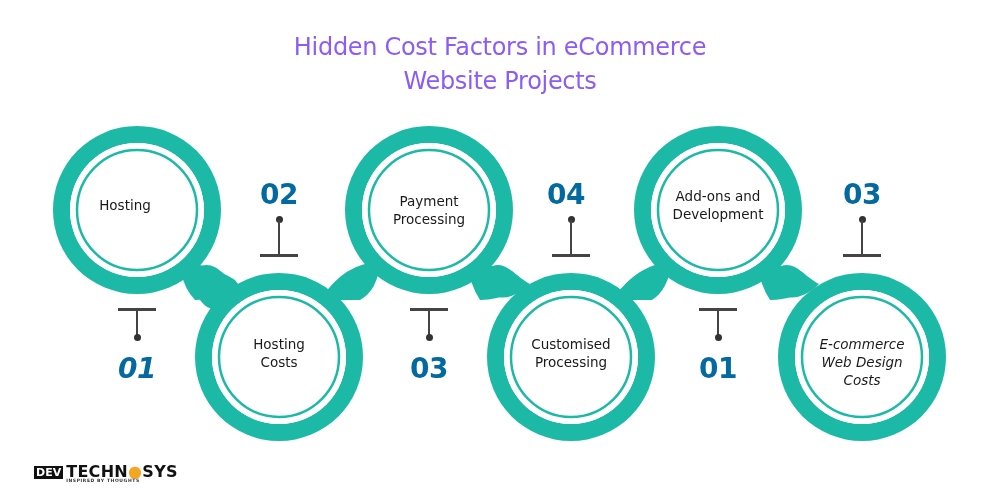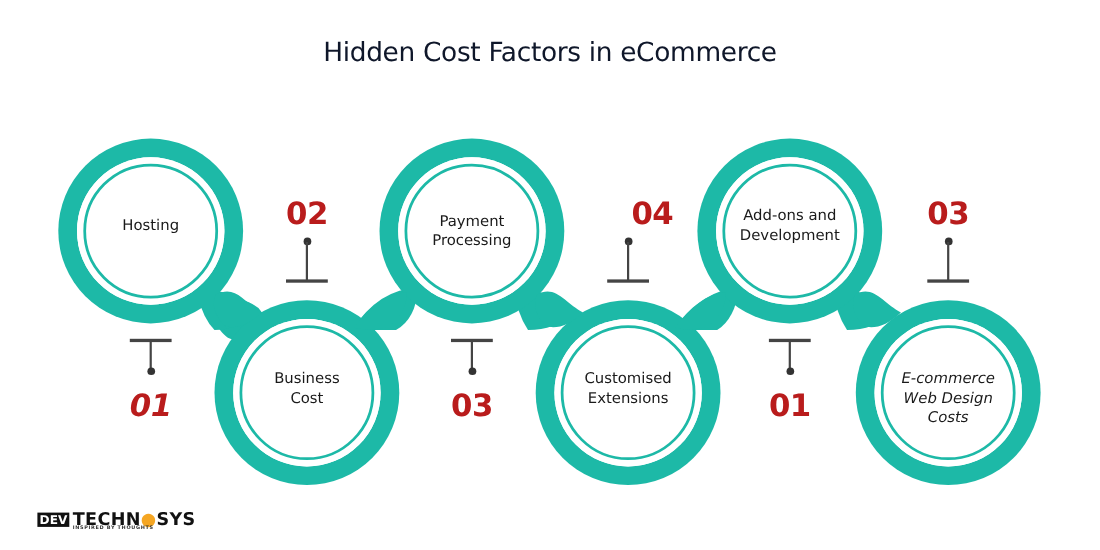--- a/index.html
+++ b/index.html
@@ -1,37 +1,38 @@
 <!DOCTYPE html>
 <html><head>
 <meta charset="utf-8">
 <style>
   html, body { margin: 0; padding: 0; background: #ffffff; }
   body { width: 1000px; height: 500px; position: relative; overflow: hidden; font-family: "DejaVu Sans", sans-serif; color: #111; }
-  .title { position: absolute; left: 0; top: 30px; width: 1000px; text-align: center; font-size: 24px; line-height: 34px; color: #0f172a; font-weight: 400; letter-spacing: -0.3px; }
+  .title { position: absolute; left: 0; top: 30px; width: 1000px; text-align: center; font-size: 24px; line-height: 34px; color: #8b5cf6; font-weight: 400; letter-spacing: -0.3px; }
   .title span { display: block; }
   svg.chain { position: absolute; left: 0; top: 0; }
   .node-label { position: absolute; width: 130px; text-align: center; font-size: 13.5px; line-height: 18px; color: #1a1a1a; transform: translate(-50%, -50%); }
-  .num { position: absolute; font-size: 28px; font-weight: 700; color: #b91c1c; transform: translateX(-50%); letter-spacing: -0.5px; font-family: "DejaVu Sans", sans-serif; }
+  .num { position: absolute; font-size: 28px; font-weight: 700; color: #0369a1; transform: translateX(-50%); letter-spacing: -0.5px; font-family: "DejaVu Sans", sans-serif; }
   .marker { position: absolute; width: 38px; transform: translateX(-50%); }
   .marker .bar { position: absolute; left: 0; width: 38px; height: 3px; background: #444; }
   .marker .stem { position: absolute; left: 18px; width: 2px; background: #444; }
   .marker .dot { position: absolute; left: 15.5px; width: 7px; height: 7px; border-radius: 50%; background: #333; }
   .logo { position: absolute; left: 34px; top: 466px; height: 18px; display: flex; align-items: flex-start; }
   .logo .dev { background: #111; color: #fff; font-family: "DejaVu Sans", sans-serif; font-weight: 700; font-size: 11px; line-height: 13px; padding: 0 2px; height: 13px; }
   .logo .brand { margin-left: 3px; display: flex; flex-direction: column; }
   .logo .brand-main { font-size: 16px; font-weight: 700; line-height: 12px; color: #111; letter-spacing: 0.3px; }
   .logo .brand-main .o { color: #f5a623; }
   .logo .brand-tag { font-size: 4.5px; line-height: 6px; color: #333; letter-spacing: 0.6px; font-weight: 700; }
 </style>
 </head>
 <body>
 
 <div class="title">
   <span>Hidden Cost Factors in eCommerce</span>
+  <span>Website Projects</span>
 </div>
 
 <svg class="chain" width="1000" height="500" viewBox="0 0 1000 500">
 
   <g fill="#1db9a7">
 
     <path d="M175,262 C200,282 210,262 235,280 L250,300 C225,300 215,320 200,300 Z"></path>
     <path d="M180,270 Q205,255 230,285 Q215,300 195,300 Q185,290 180,270 Z"></path>
 
     <path d="M320,300 Q345,262 380,262 Q378,290 360,300 Q340,300 320,300 Z"></path>
@@ -97,24 +98,24 @@
   <g fill="none" stroke="#1db9a7" stroke-width="2.5">
     <circle cx="137" cy="210" r="60"></circle>
     <circle cx="279" cy="357" r="60"></circle>
     <circle cx="429" cy="210" r="60"></circle>
     <circle cx="571" cy="357" r="60"></circle>
     <circle cx="718" cy="210" r="60"></circle>
     <circle cx="862" cy="357" r="60"></circle>
   </g>
 </svg>
 
-<div class="node-label" style="left:137px; top:205px;">Hosting</div>
-<div class="node-label" style="left:279px; top:353px; width:90px;">Business Cost</div>
+<div class="node-label" style="left:125px; top:205px;">Hosting</div>
+<div class="node-label" style="left:279px; top:353px; width:90px;">Hosting Costs</div>
 <div class="node-label" style="left:429px; top:210px; width:100px;">Payment Processing</div>
-<div class="node-label" style="left:571px; top:353px; width:110px;">Customised Extensions</div>
+<div class="node-label" style="left:571px; top:353px; width:110px;">Customised Processing</div>
 <div class="node-label" style="left:718px; top:205px; width:110px;">Add-ons and Development</div>
 <div class="node-label" style="left:862px; top:362px; width:110px;font-style:italic;">E-commerce Web Design Costs</div>
 
 <div class="marker" style="left:137px; top:308px; height:36px;">
   <div class="bar" style="top:0;"></div>
   <div class="stem" style="top:2px; height:26px;"></div>
   <div class="dot" style="top:26px;"></div>
 </div>
 <div class="num" style="left:137px; top:352px;font-style:italic;">01</div>
 
@@ -132,21 +133,21 @@
 </div>
 <div class="num" style="left:718px; top:352px;">01</div>
 
 <div class="num" style="left:279px; top:178px;">02</div>
 <div class="marker" style="left:279px; top:216px; height:42px;">
   <div class="dot" style="top:0;"></div>
   <div class="stem" style="top:4px; height:36px;"></div>
   <div class="bar" style="top:38px;"></div>
 </div>
 
-<div class="num" style="left:593px; top:178px;">04</div>
+<div class="num" style="left:566px; top:178px;">04</div>
 <div class="marker" style="left:571px; top:216px; height:42px;">
   <div class="dot" style="top:0;"></div>
   <div class="stem" style="top:4px; height:36px;"></div>
   <div class="bar" style="top:38px;"></div>
 </div>
 
 <div class="num" style="left:862px; top:178px;">03</div>
 <div class="marker" style="left:862px; top:216px; height:42px;">
   <div class="dot" style="top:0;"></div>
   <div class="stem" style="top:4px; height:36px;"></div>

